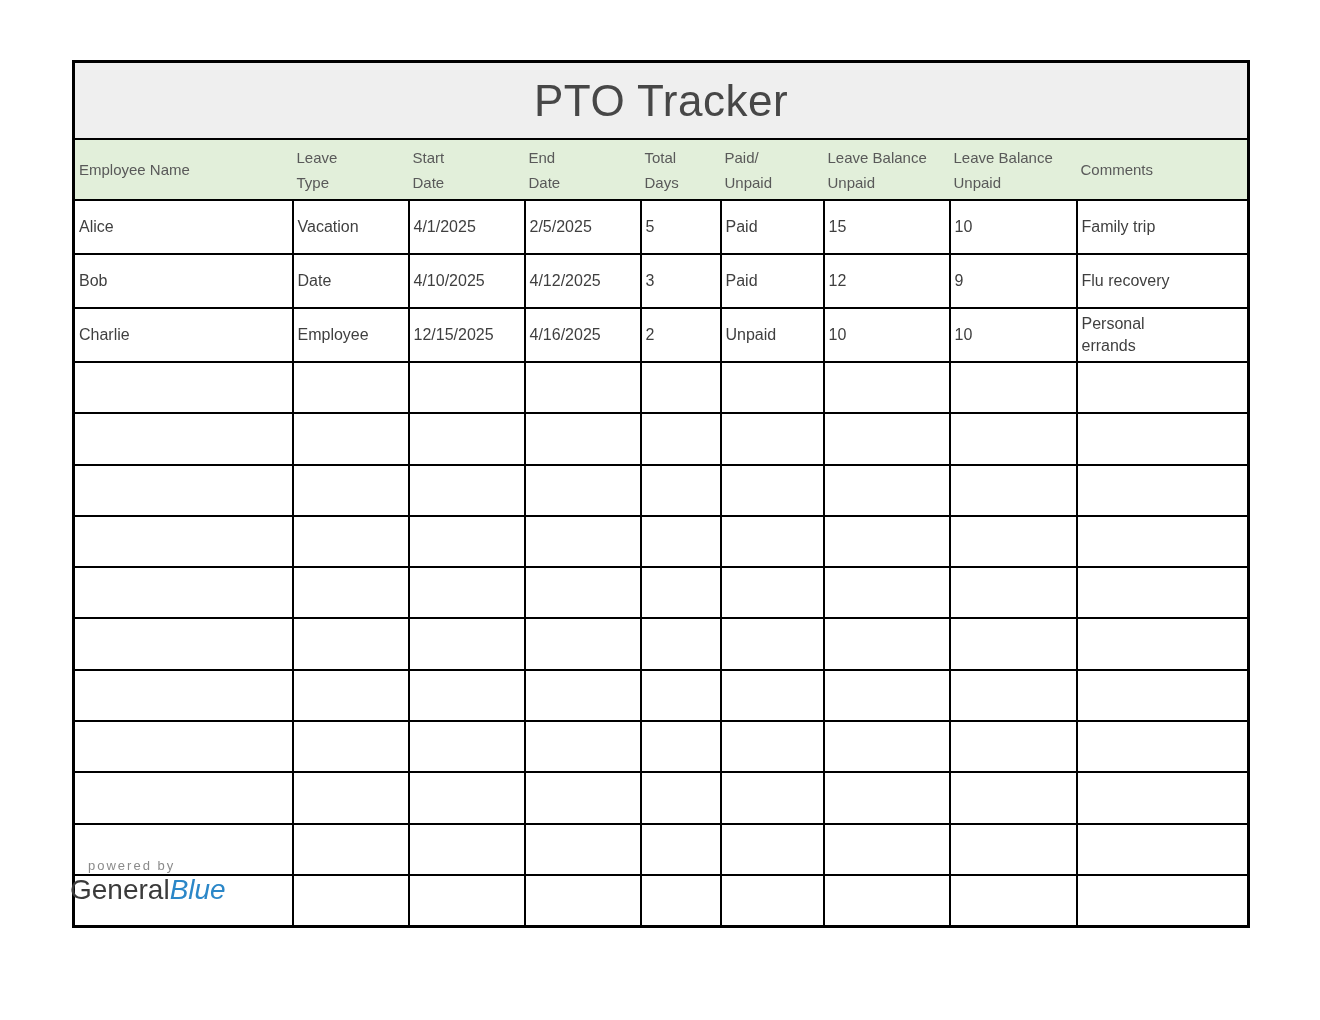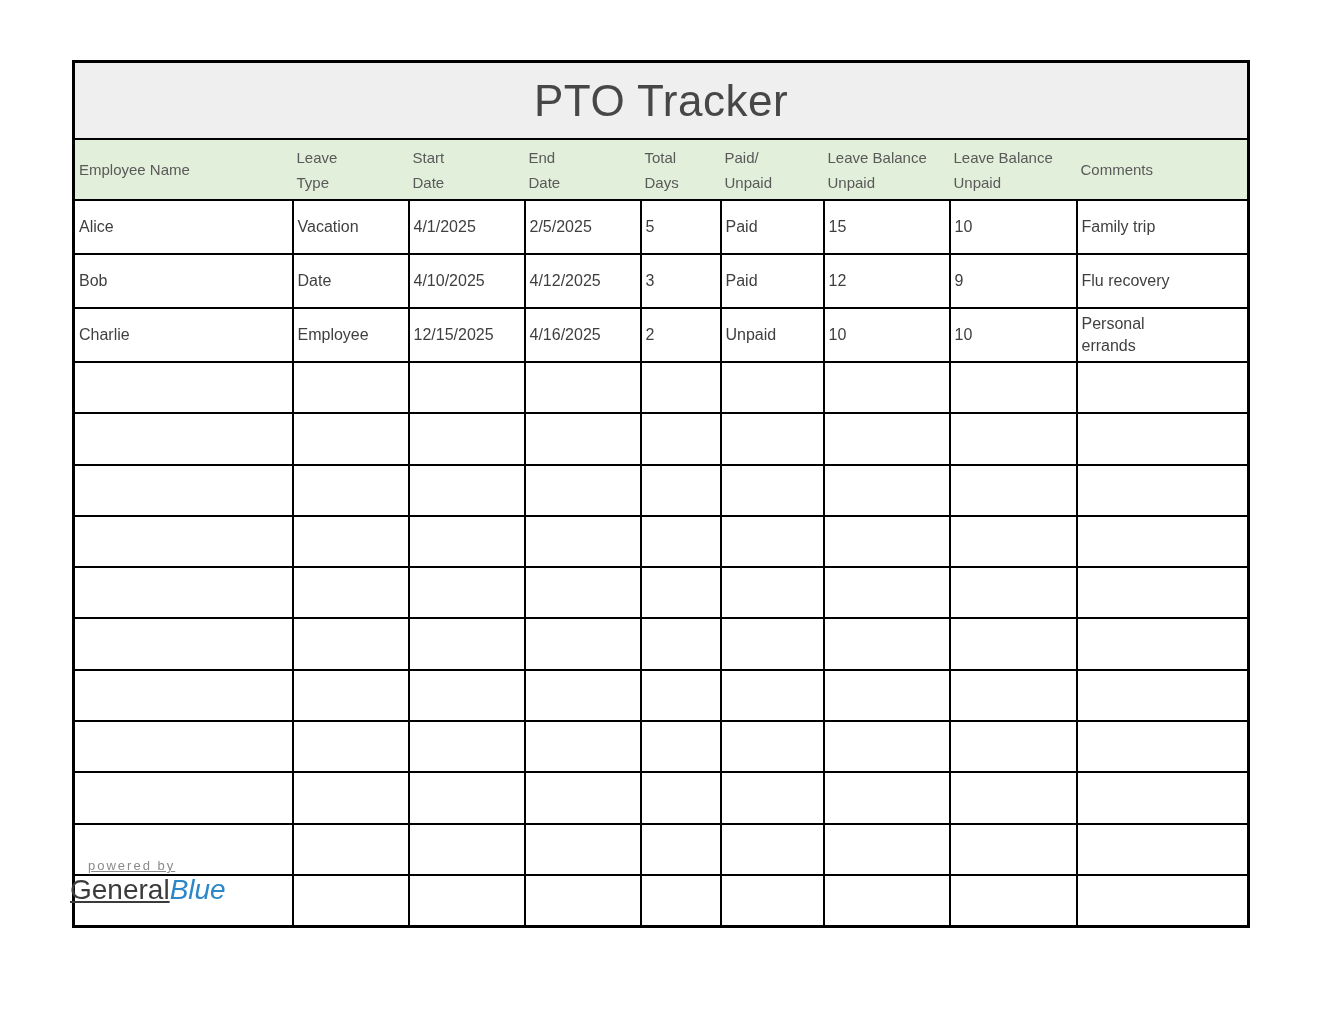--- a/index.html
+++ b/index.html
@@ -72,28 +72,27 @@
     position: absolute;
     left: 70px;
     top: 858px;
     cursor: pointer;
   }
   .powered {
     margin-left: 18px;
     font-size: 13px;
     letter-spacing: 2px;
     color: var(--powered-gray, #8a8a8a);
-    text-decoration: underline;
   }
   .brand {
     margin-top: 1px;
     font-size: 28px;
     letter-spacing: 0px;
   }
-  .brand .general { color: var(--brand-dark, #3b3b3b); text-decoration: underline; }
+  .brand .general { color: var(--brand-dark, #3b3b3b); }
   .brand .blue    { color: var(--brand-blue, #2b87c8); font-style: italic; }
 </style>
 </head>
 <body>
 
 <div class="page">
 
   <table class="pto">
     <colgroup>
       <col style="width:219px">

